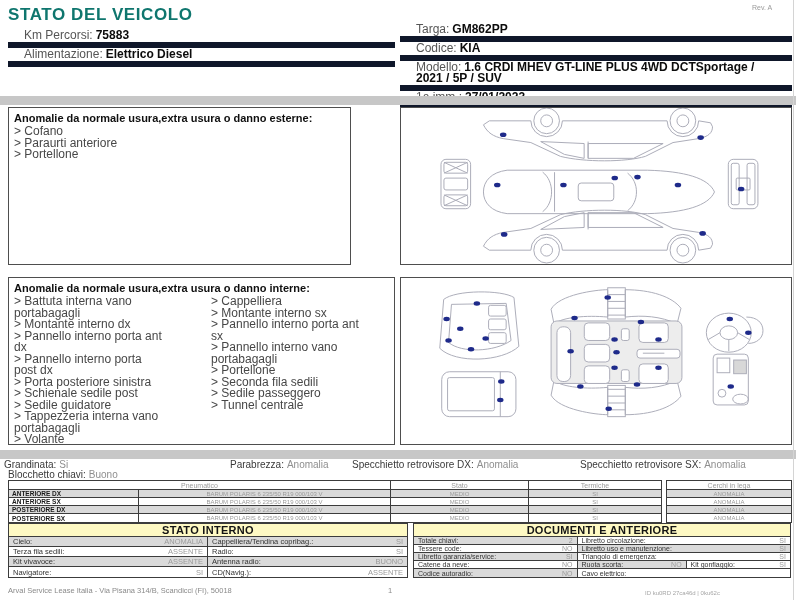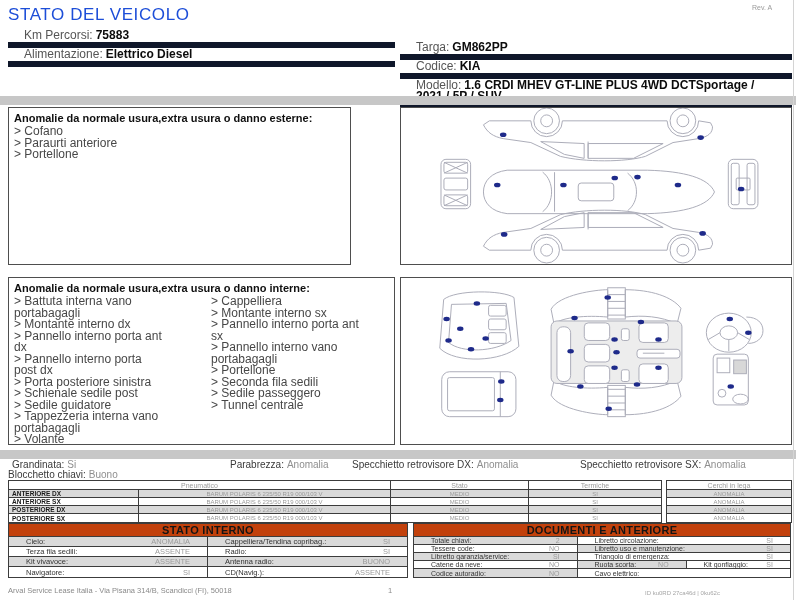--- a/index.html
+++ b/index.html
@@ -2,26 +2,26 @@
 <html><head>
 <meta charset="utf-8">
 <style>
   *{box-sizing:border-box;margin:0;padding:0}
   html,body{width:800px;height:600px}
   body{font-family:"Liberation Sans","DejaVu Sans",sans-serif;background:#fff;position:relative;overflow:hidden}
   .abs{position:absolute}
   #page{position:absolute;left:0;top:0;width:800px;height:600px;background:#fff}
   .page-edge{left:793px;top:0;width:1px;height:600px;background:#d4d4d4}
 
-  .doc-title{left:8px;top:5px;font-size:17px;font-weight:normal;color:#1d4ed8;letter-spacing:.6px}
+  .doc-title{left:8px;top:5px;font-size:17px;font-weight:bold;color:#0f766e;letter-spacing:.6px}
   .rev{left:752px;top:4px;font-size:7px;color:#9a9a9a}
 
   .info-block{display:block}
   #info-left{left:8px;top:29px;width:387px}
-  #info-right{left:400px;top:41px;width:392px}
+  #info-right{left:400px;top:23px;width:392px}
   .inforow{border-bottom:6px solid #0f172a;font-size:12px;line-height:11px;padding:1px 16px;color:#555}
   .inforow .lbl{margin-right:3px}
   .inforow b{color:#0c0c0c}
 
   .band{left:0;width:796px;height:9px;background:#c7c7c7}
   #band1{top:96px}
   #band2{top:450px}
 
   .box{border:1px solid #4e4e4e;background:#fff}
   #ext-box-left{left:8px;top:107px;width:343px;height:158px}
@@ -43,26 +43,26 @@
   .tc.lastcol{border-right:none}
   .tc.lastrow{border-bottom:none}
   .tc.th{font-size:7px;color:#9b9b9b}
   .tc.pos{justify-content:flex-start;padding-left:3px;font-weight:bold;color:#1c1c1c;font-size:6.5px}
   .tc.span2{grid-column:1/3}
   .sh{background:#dadada}
 
   .btable{border:1px solid #3c3c3c;background:#fff}
   #stato-table{left:8px;top:523px;width:400px}
   #doc-table{left:413px;top:523px;width:378px}
-  .bthead{height:13px;background:#c2410c;border-bottom:1px solid #3c3c3c;font-size:11px;font-weight:bold;color:#141414;text-align:center;line-height:12px;letter-spacing:.3px}
+  .bthead{height:13px;background:#fef9c3;border-bottom:1px solid #3c3c3c;font-size:11px;font-weight:bold;color:#141414;text-align:center;line-height:12px;letter-spacing:.3px}
   .brow{display:flex;border-bottom:1px solid #3c3c3c}
   .brow:last-child{border-bottom:none}
   #stato-table .brow{height:10px}
   #doc-table .brow{height:8px}
-  .bpair{display:flex;justify-content:space-between;align-items:center;padding:0 17px;border-right:1px solid #3c3c3c;overflow:hidden;white-space:nowrap}
+  .bpair{display:flex;justify-content:space-between;align-items:center;padding:0 4px;border-right:1px solid #3c3c3c;overflow:hidden;white-space:nowrap}
   .bpair:last-child{border-right:none}
   #stato-table .bpair{font-size:7.5px}
   #doc-table .bpair{font-size:7px}
   .blbl{color:#333}
   .bval{color:#9b9b9b;margin-left:4px}
   .w50{width:50%}.w435{width:43.5%}.w565{width:56.5%}.w29{width:29%}.w275{width:27.5%}
 
   .footer-text{left:8px;top:586px;font-size:7.5px;color:#8a8a8a}
   .page-num{left:388px;top:586px;font-size:7.5px;color:#8a8a8a}
   #watermark{left:594px;top:558px;font-size:31px;font-weight:bold;color:#b9bdc1;opacity:.8;pointer-events:none}
@@ -249,21 +249,21 @@
           <ellipse cx="209" cy="134" rx="3.3" ry="2.3"></ellipse>
         <ellipse cx="333" cy="42" rx="3.3" ry="2.3"></ellipse>
           <ellipse cx="352" cy="56" rx="3.3" ry="2.3"></ellipse>
         <ellipse cx="334" cy="111" rx="3.3" ry="2.3"></ellipse>
       </g>
     </svg>
   </div>
 
   <div class="abs band" id="band2"></div>
 
-  <div class="abs summary-item" style="left:12px;top:459px"><span>Grandinata:</span><span class="sv">Si</span></div>
+  <div class="abs summary-item" style="left:4px;top:459px"><span>Grandinata:</span><span class="sv">Si</span></div>
   <div class="abs summary-item" style="left:230px;top:459px"><span>Parabrezza:</span><span class="sv">Anomalia</span></div>
   <div class="abs summary-item" style="left:352px;top:459px"><span>Specchietto retrovisore DX:</span><span class="sv">Anomalia</span></div>
   <div class="abs summary-item" style="left:580px;top:459px"><span>Specchietto retrovisore SX:</span><span class="sv">Anomalia</span></div>
   <div class="abs summary-item" style="left:8px;top:469px"><span>Blocchetto chiavi:</span><span class="sv">Buono</span></div>
 
   <div class="abs tyre">
     <div class="tc th span2">Pneumatico</div>
     <div class="tc th">Stato</div>
     <div class="tc th lastcol">Termiche</div>
 

